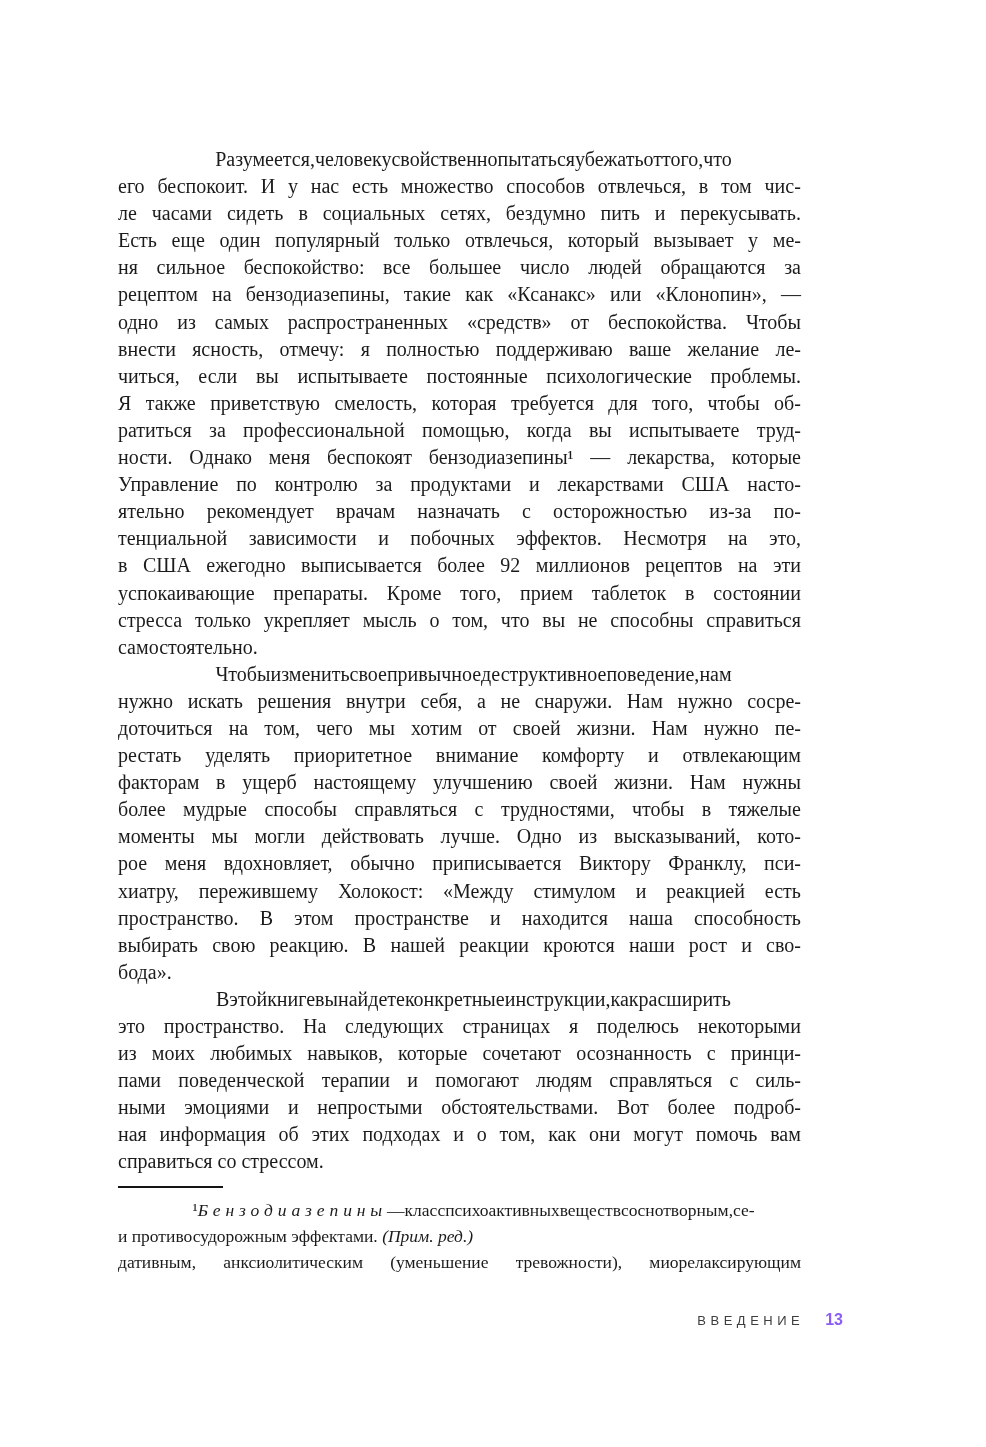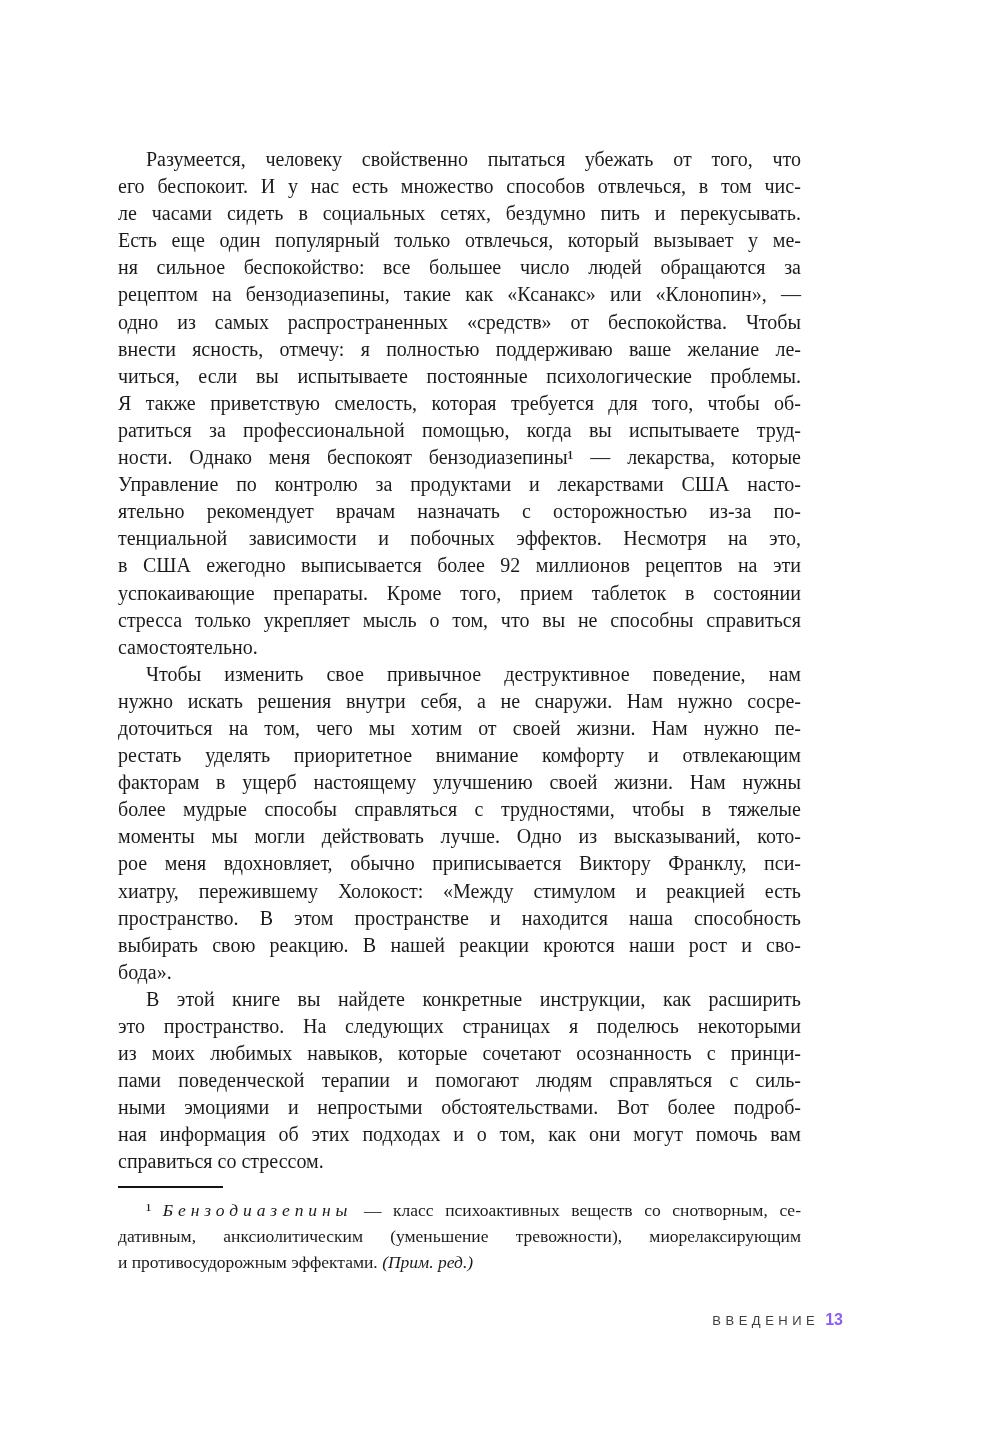--- a/index.html
+++ b/index.html
@@ -31,20 +31,21 @@
     height: 27.1px;
     line-height: 27.1px;
     white-space: nowrap;
   }
   .line.last {
     display: block;
     white-space: normal;
   }
   .line.indent {
     padding-left: 28px;
+    justify-content: center;
   }
 
   
   #footnote-rule {
     position: absolute;
     left: 118px;
     top: 1186px;
     width: 105px;
     height: 0;
     border-top: 2.5px solid #141414;
@@ -64,21 +65,21 @@
   .seg-i { font-style: italic; }
   .seg-sp { letter-spacing: 0.28em; font-style: italic; }
 
   
   #footer {
     position: absolute;
     top: 1311px;
     right: 143px;
     display: flex;
     align-items: baseline;
-    gap: 6px;
+    gap: 21px;
     font-family: "Liberation Sans", "DejaVu Sans", sans-serif;
   }
   #footer .section {
     font-size: 13px;
     letter-spacing: 4.5px;
     color: #3d3d3d;
   }
   #footer .pagenum {
     font-size: 16px;
     font-weight: bold;
@@ -495,28 +496,28 @@
         <span class="seg-n">¹</span>
         <span class="seg-sp">Бензодиазепины</span>
         <span class="seg-n">—</span>
         <span class="seg-n">класс</span>
         <span class="seg-n">психоактивных</span>
         <span class="seg-n">веществ</span>
         <span class="seg-n">со</span>
         <span class="seg-n">снотворным,</span>
         <span class="seg-n">се-</span>
       </div>
+      <div class="line last"><span class="seg-n">и противосудорожным эффектами. </span><span class="seg-i">(Прим. ред.)</span></div>
       <div class="line">
         <span class="seg-n">дативным,</span>
         <span class="seg-n">анксиолитическим</span>
         <span class="seg-n">(уменьшение</span>
         <span class="seg-n">тревожности),</span>
         <span class="seg-n">миорелаксирующим</span>
       </div>
-      <div class="line last"><span class="seg-n">и противосудорожным эффектами. </span><span class="seg-i">(Прим. ред.)</span></div>
     </div>
 
   <div id="footer">
     <span class="section">ВВЕДЕНИЕ</span>
     <span class="pagenum">13</span>
   </div>
 
 </div>
 
 </body></html>

